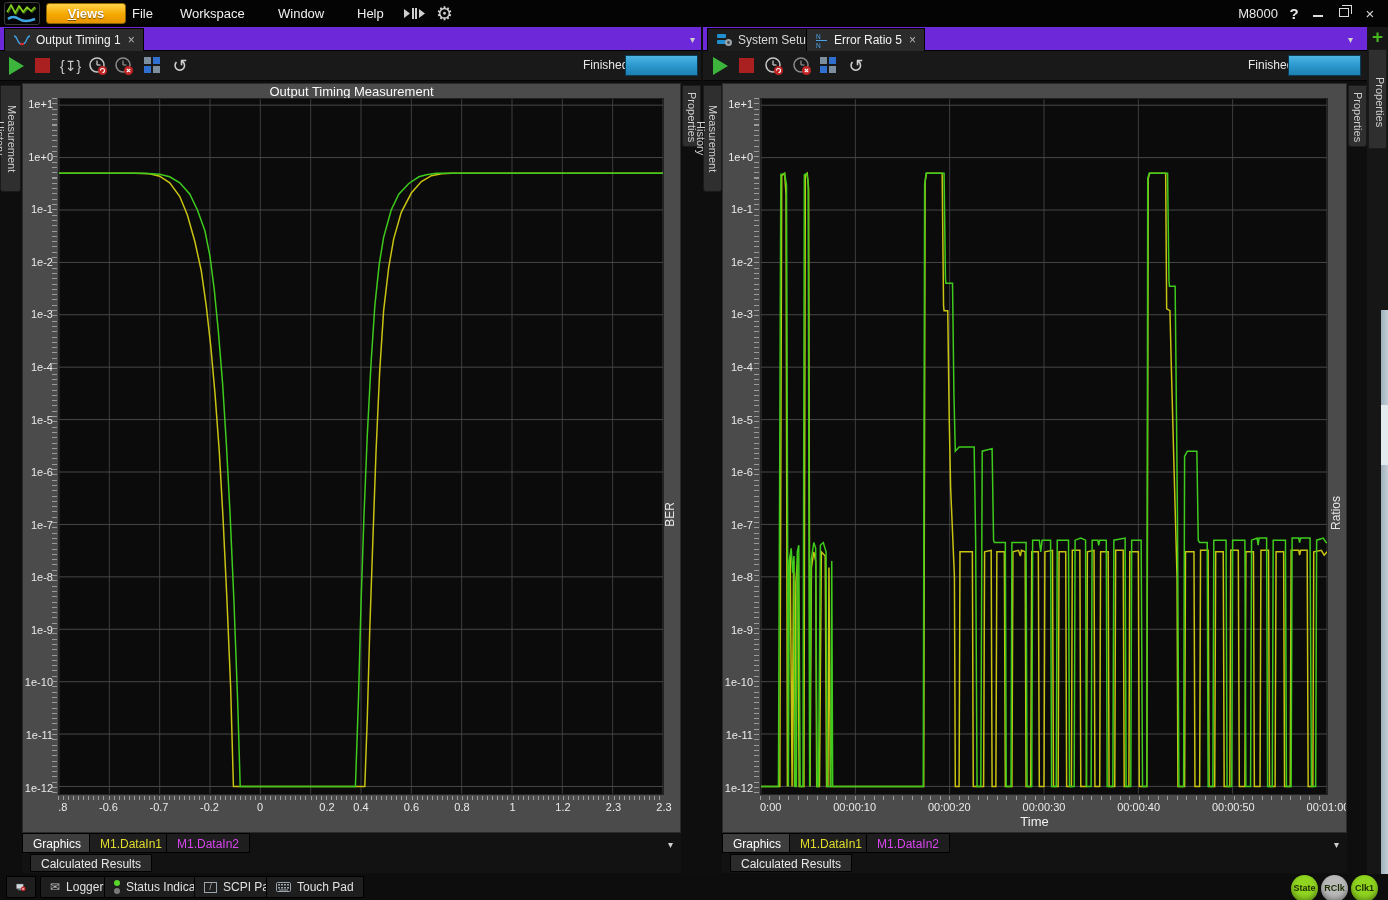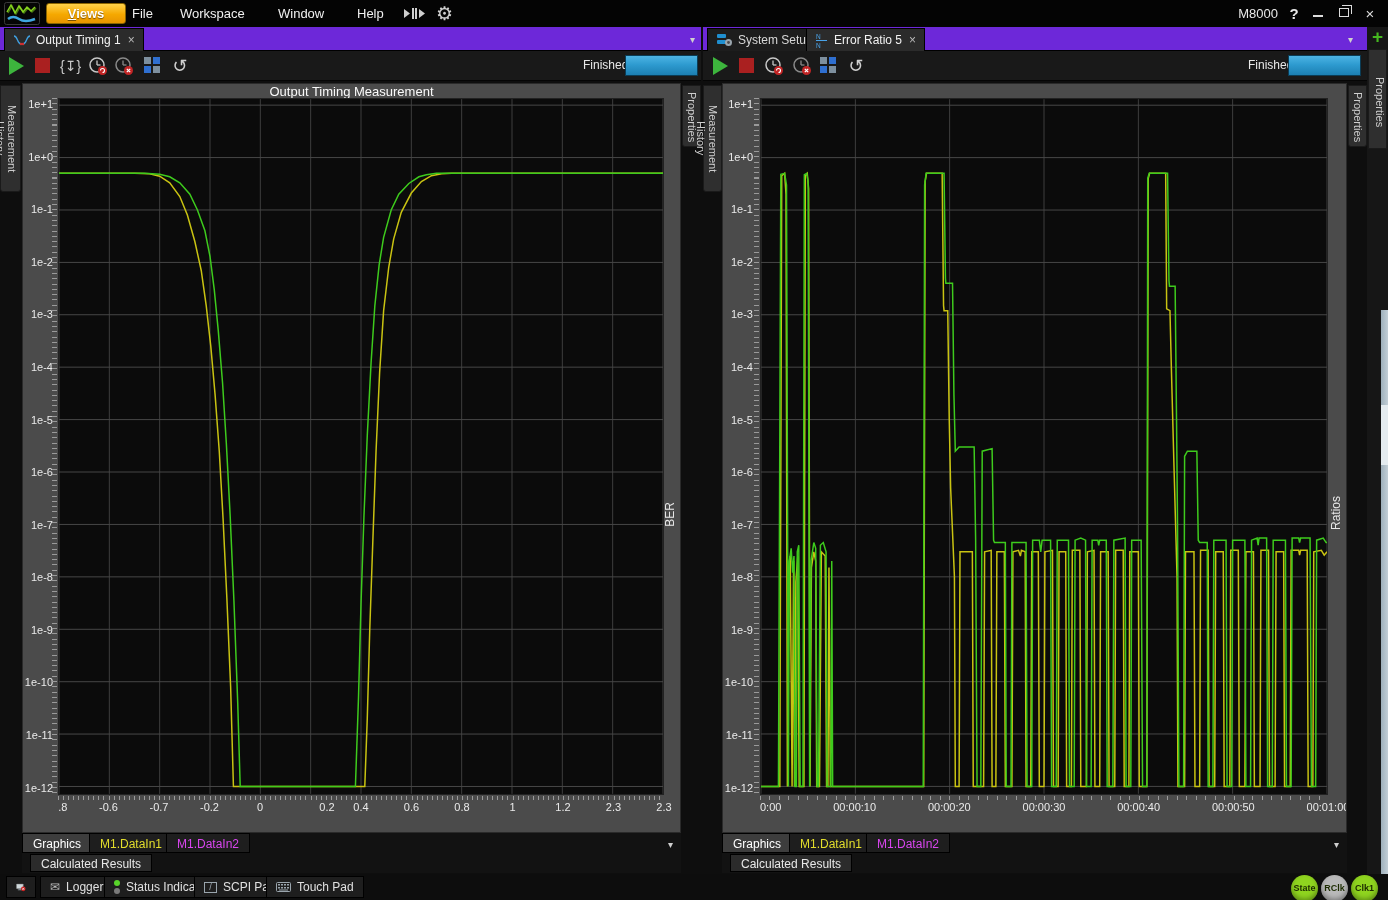--- a/index.html
+++ b/index.html
@@ -391,20 +391,21 @@
     <div class="xtickstrip"></div>
     <div class="xlabs">
         <div class="xtick" style="left: -35px;">00:00:00</div>
         <div class="xtick" style="left: 59.6667px;">00:00:10</div>
         <div class="xtick" style="left: 154.333px;">00:00:20</div>
         <div class="xtick" style="left: 249px;">00:00:30</div>
         <div class="xtick" style="left: 343.667px;">00:00:40</div>
         <div class="xtick" style="left: 438.333px;">00:00:50</div>
         <div class="xtick" style="left: 533px;">00:01:00</div>
       </div>
+    <div class="axis-title">Time</div>
     <div class="right-axis-label">Ratios</div>
   </div>
 
   <div id="mh-left" class="vtab abs">Measurement History</div>
   <div id="prop-left" class="vtab abs">Properties</div>
   <div id="mh-right" class="vtab abs">Measurement History</div>
   <div id="prop-right" class="vtab abs">Properties</div>
 
   <div id="dock" class="abs">
     <div id="dock-plus">+</div>

